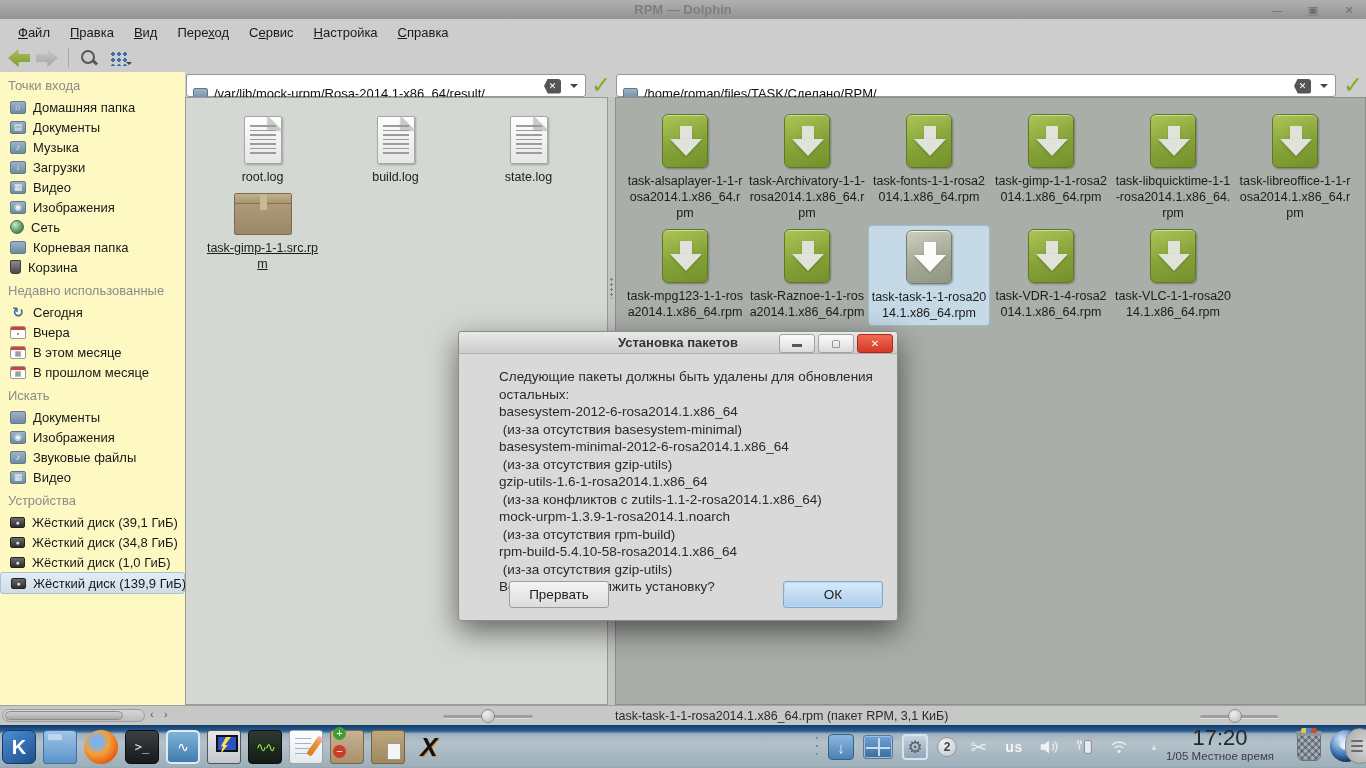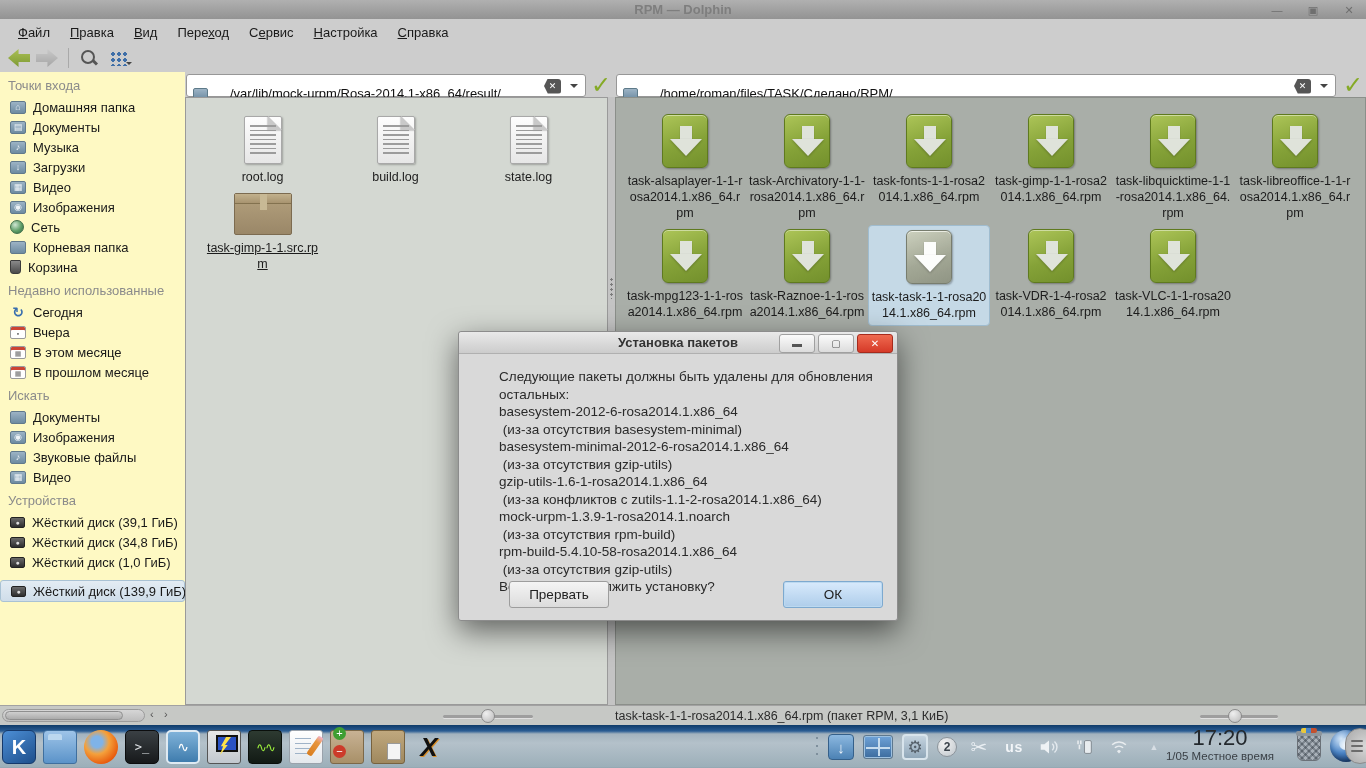--- a/index.html
+++ b/index.html
@@ -30,36 +30,36 @@
   .search-glyph::before{content:"";position:absolute;left:2px;top:2px;width:10px;height:10px;
     border:2px solid #555;border-radius:50%;}
   .search-glyph::after{content:"";position:absolute;left:13px;top:13px;width:6px;height:2.5px;
     background:#555;transform:rotate(45deg);}
   .viewmode-glyph{width:18px;height:16px;position:relative;margin-left:4px;
     background:radial-gradient(circle,#3f6fa8 1.8px,transparent 2px);background-size:6px 6px;background-position:1px 1px;}
   .viewmode-glyph::after{content:"";position:absolute;right:-5px;bottom:-2px;border:3.5px solid transparent;border-top-color:#444;}
 
   
   .loc-field{position:absolute;top:74px;height:23px;background:#fff;border:1px solid #979797;
-    border-radius:3px;display:flex;align-items:center;padding:16px 44px 0 6px;font-size:13px;color:#111;gap:16px;}
+    border-radius:3px;display:flex;align-items:center;padding:16px 44px 0 6px;font-size:13px;color:#111;}
   .loc-folder{width:15px;height:12px;border-radius:2px;margin-right:6px;flex:0 0 auto;
     background:linear-gradient(#9db4c6,#6e8ca3);border:1px solid #5d7astream89;border:1px solid #5d7a89;}
   .loc-text{white-space:nowrap;overflow:hidden;}
   .loc-clear{position:absolute;right:24px;top:3.5px;width:17px;height:15px;background:#555;border-radius:3px;
     color:#fff;font-size:9px;display:flex;align-items:center;justify-content:center;
     clip-path:polygon(22% 0,100% 0,100% 100%,22% 100%,0 50%);}
   .loc-drop{position:absolute;right:7px;top:9px;border:4px solid transparent;border-top-color:#444;}
   .loc-check{position:absolute;top:72px;width:24px;height:26px;color:#85aa26;font-size:24px;font-weight:bold;line-height:26px;text-align:center;}
 
   
   #sidebar{position:absolute;left:0;top:72px;width:185px;bottom:63px;background:#fef9c3;
     overflow:hidden;font-size:13px;color:#181818;}
   .sb-header{color:#8b8b8b;padding:6px 8px 4px 8px;font-size:13px;}
   .sb-item{display:flex;align-items:center;gap:7px;padding:2.5px 8px 2.5px 10px;white-space:nowrap;}
-  .sb-item.selected{background:linear-gradient(#e3ecf3,#cfdde9);border:1px solid #a9c2d4;border-radius:3px;margin-top:8px;}
+  .sb-item.selected{background:linear-gradient(#e3ecf3,#cfdde9);border:1px solid #a9c2d4;border-radius:3px;}
   .sicon{flex:0 0 auto;width:16px;height:13px;border-radius:2px;display:inline-flex;align-items:center;justify-content:center;
     background:linear-gradient(#9cb3c5,#6d8ba1);border:1px solid #60798c;color:#eef3f7;font-size:9px;line-height:1;}
   .sicon-network{width:14px;height:14px;border-radius:50%;border:1px solid #42704b;
     background:radial-gradient(circle at 35% 32%,#cfe6d2,#5f9e68 55%,#2f6b42);}
   .sicon-trash{width:11px;height:14px;border-radius:1px 1px 3px 3px;background:linear-gradient(#8a8a8a,#4b4b4b);border:1px solid #3c3c3c;}
   .sicon-today{background:none;border:none;color:#3a6fae;font-size:14px;font-weight:bold;}
   .sicon-calendar{background:#fff;border:1px solid #9a9a9a;color:#777;box-shadow:inset 0 3px 0 #cc4433;font-size:7px;padding-top:3px;}
   .sicon-disk{width:15px;height:11px;border-radius:2px;background:linear-gradient(#6a6a6a,#2e2e2e);border:1px solid #222;color:#ddd;font-size:7px;}
 
   

